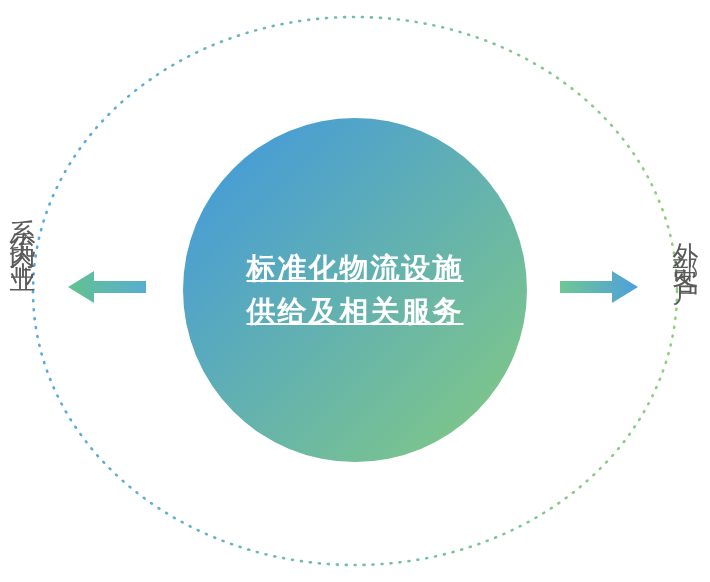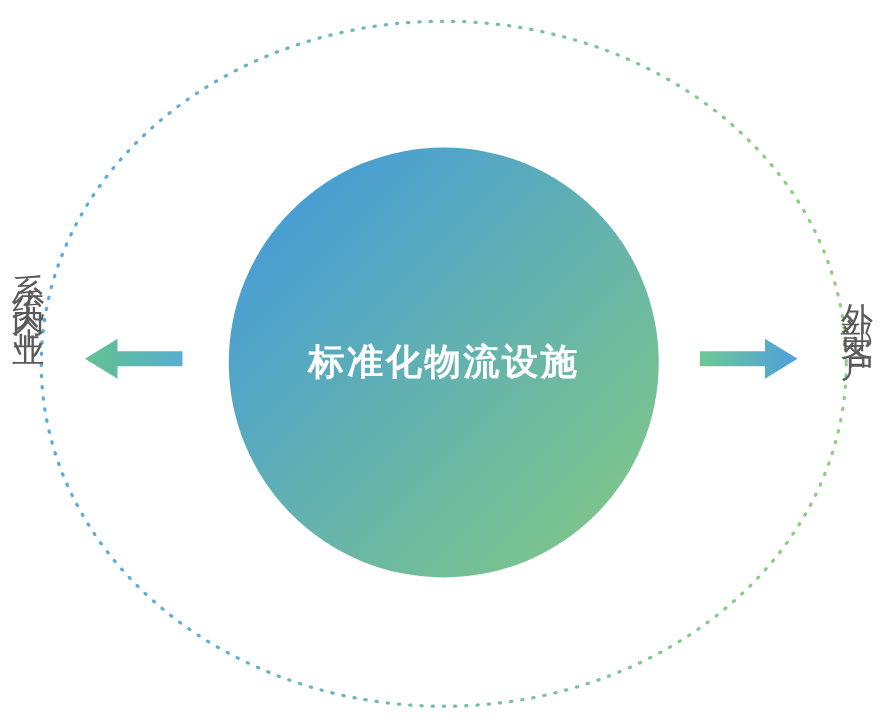--- a/index.html
+++ b/index.html
@@ -32,20 +32,21 @@
     display: flex;
     flex-direction: column;
     align-items: center;
     justify-content: center;
     text-align: center;
     color: #ffffff;
     font-size: 29px;
     font-weight: bold;
     letter-spacing: 2px;
     line-height: 1.48;
+    text-decoration: underline;
   }
   .side-label {
     position: absolute;
     writing-mode: vertical-rl;
     text-orientation: upright;
     color: #5a5a5a;
     font-size: 26px;
     letter-spacing: 12px;
     white-space: nowrap;
   }
@@ -91,18 +92,19 @@
       <polygon points="78,12 26,12 26,2 0,18 26,34 26,24 78,24" fill="url(#gArrowL)"></polygon>
     </g>
 
     <g transform="translate(560,269)">
       <polygon points="0,12 52,12 52,2 78,18 52,34 52,24 0,24" fill="url(#gArrowR)"></polygon>
     </g>
   </svg>
 
   <div class="circle-text">
     <div>标准化物流设施</div>
+    <div>供给及相关服务</div>
   </div>
 
   <div class="side-label left">系统内企业</div>
   <div class="side-label right">外部客户</div>
 
 </div>
 
 </body></html>

